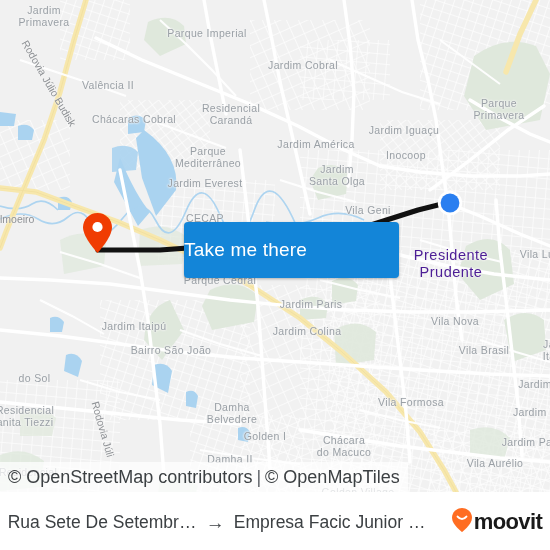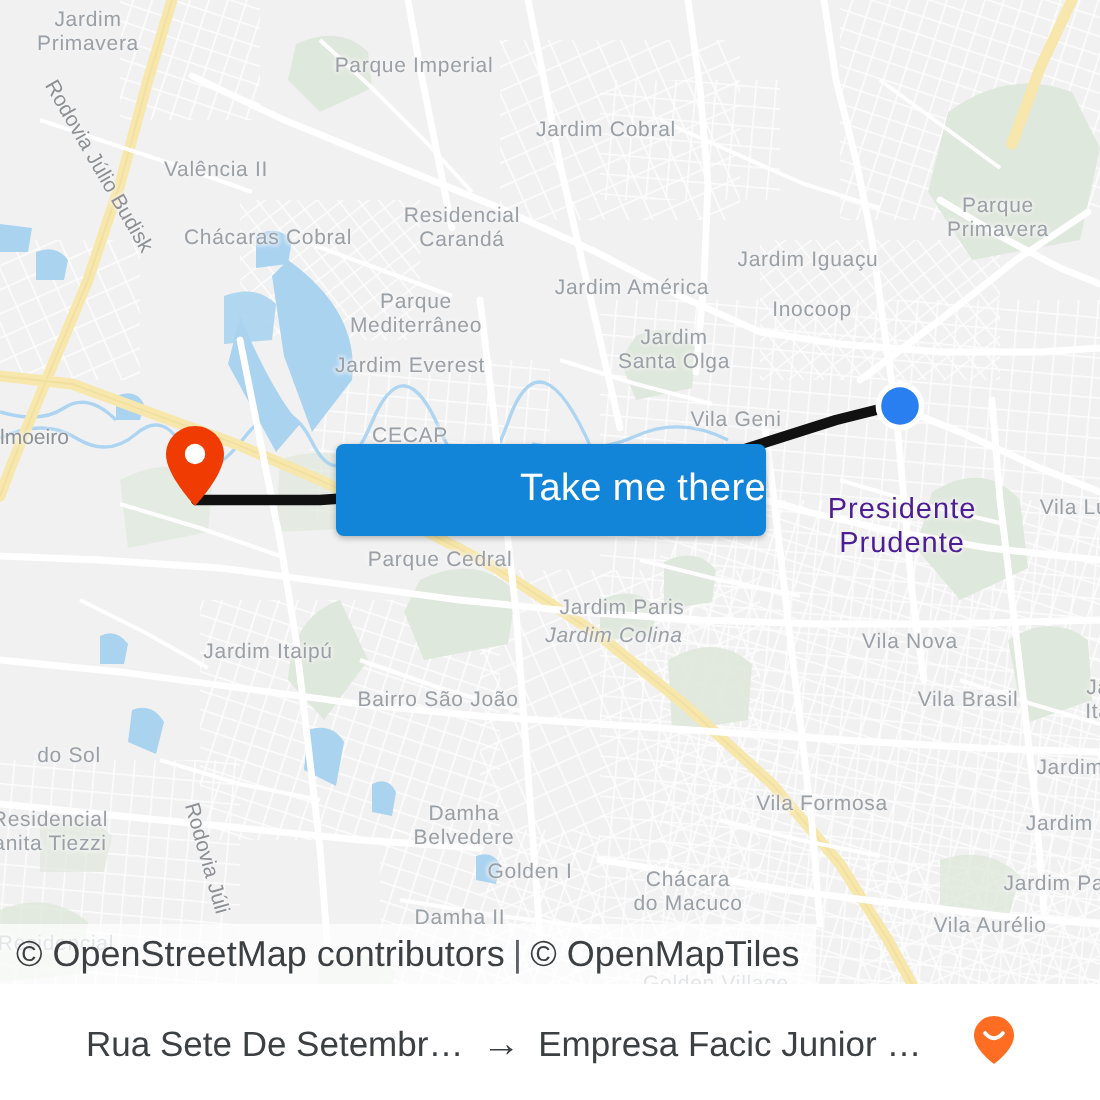--- a/index.html
+++ b/index.html
@@ -35,24 +35,24 @@
     text-shadow:0 0 2px #f5f5f5,0 0 2px #f5f5f5;
     pointer-events:none;
   }
 
   
   #origin-pin{position:absolute;left:83px;top:213px;width:29px;height:40px;}
   #dest-dot{position:absolute;left:437px;top:190px;width:26px;height:26px;}
 
   
   #cta{
-    position:absolute;left:168px;top:222px;width:215px;height:46px;
+    position:absolute;left:184px;top:222px;width:215px;height:56px;
     background:#1385d8;border-radius:4px;
     box-shadow:0 1px 3px rgba(0,0,0,.28);
-    display:flex;align-items:center;justify-content:flex-end;
+    display:flex;align-items:center;justify-content:flex-start;
     color:#ffffff;font-size:19px;letter-spacing:.2px;
     cursor:pointer;user-select:none;
   }
 
   
   #attribution{
     position:absolute;left:0;top:462px;height:30px;
     display:flex;align-items:center;
     padding:0 8px;
     background:rgba(255,255,255,.72);
@@ -228,25 +228,25 @@
         <div class="maplabel" style="left: 208px; top: 145px;">Parque<br>Mediterrâneo</div>
         <div class="maplabel" style="left: 337px; top: 163px;">Jardim<br>Santa Olga</div>
         <div class="maplabel" style="left: 205px; top: 177px;">Jardim Everest</div>
         <div class="maplabel" style="left: 368px; top: 204px;">Vila Geni</div>
         <div class="maplabel" style="left: 205px; top: 212px;">CECAP</div>
         <div class="maplabel" style="left: 537px; top: 248px;">Vila Lu</div>
         <div class="maplabel big" style="left: 451px; top: 247px;">Presidente<br>Prudente</div>
         <div class="maplabel" style="left: 220px; top: 274px;">Parque Cedral</div>
         <div class="maplabel" style="left: 311px; top: 298px;">Jardim Paris</div>
         <div class="maplabel" style="left: 455px; top: 315px;">Vila Nova</div>
-        <div class="maplabel" style="left: 307px; top: 312px; font-style: italic;">Jardim Colina</div>
+        <div class="maplabel" style="left: 307px; top: 325px;">Jardim Colina</div>
         <div class="maplabel" style="left: 134px; top: 320px;">Jardim Itaipú</div>
         <div class="maplabel" style="left: 484px; top: 344px;">Vila Brasil</div>
         <div class="maplabel" style="left: 549px; top: 338px;">Ja<br>Ita</div>
-        <div class="maplabel" style="left: 171px; top: 344px; margin-left: 48px;">Bairro São João</div>
+        <div class="maplabel" style="left: 171px; top: 344px;">Bairro São João</div>
         <div class="maplabel" style="left: 17px; top: 372px; padding-left: 35px;">do Sol</div>
         <div class="maplabel" style="left: 535px; top: 378px;">Jardim</div>
         <div class="maplabel" style="left: 232px; top: 401px;">Damha<br>Belvedere</div>
         <div class="maplabel" style="left: 411px; top: 396px;">Vila Formosa</div>
         <div class="maplabel" style="left: 25px; top: 404px;">Residencial<br>anita Tiezzi</div>
         <div class="maplabel" style="left: 539px; top: 406px;">Jardim Ma</div>
         <div class="maplabel" style="left: 265px; top: 430px;">Golden I</div>
         <div class="maplabel" style="left: 344px; top: 434px;">Chácara<br>do Macuco</div>
         <div class="maplabel" style="left: 532px; top: 436px;">Jardim Para</div>
         <div class="maplabel" style="left: 230px; top: 453px;">Damha II</div>
@@ -289,16 +289,17 @@
       <span id="route-arrow">→</span>
       <span class="ep">Empresa Facic Junior Un…</span>
     </div>
     <div id="moovit-logo">
       <span>
         <svg width="20" height="24" viewBox="0 0 20 24">
           <path d="M10 0 C4.5 0 0 4.4 0 9.8 C0 16.9 10 24 10 24 S20 16.9 20 9.8 C20 4.4 15.5 0 10 0 Z" fill="#ff6d22"></path>
           <path d="M5.6 8.6 Q10 13.6 14.4 8.6" stroke="#ffffff" stroke-width="2" fill="none" stroke-linecap="round"></path>
         </svg>
       </span>
+      <span id="moovit-wordmark">moovit</span>
     </div>
   </div>
 
 </div>
 
 </body></html>

